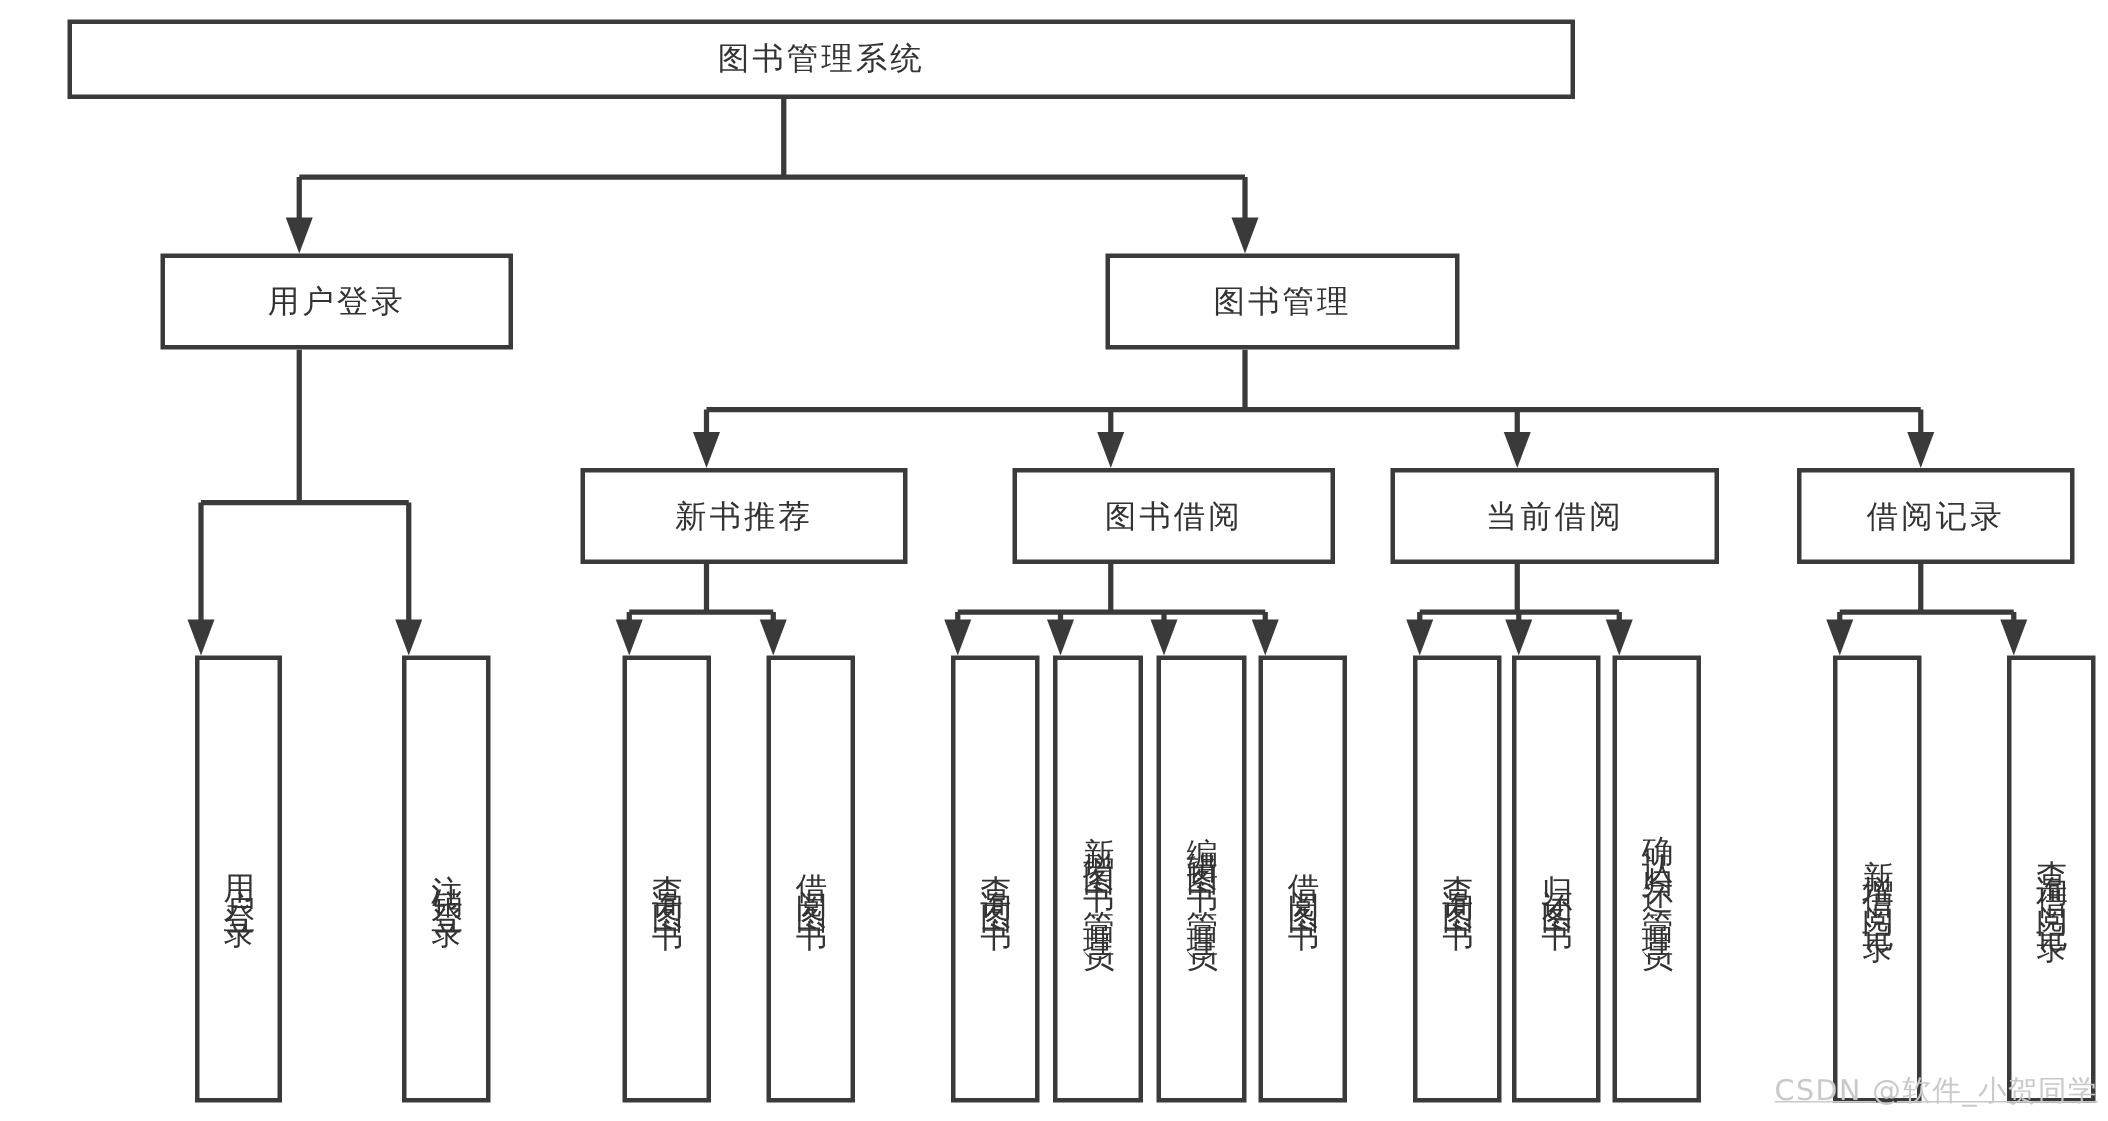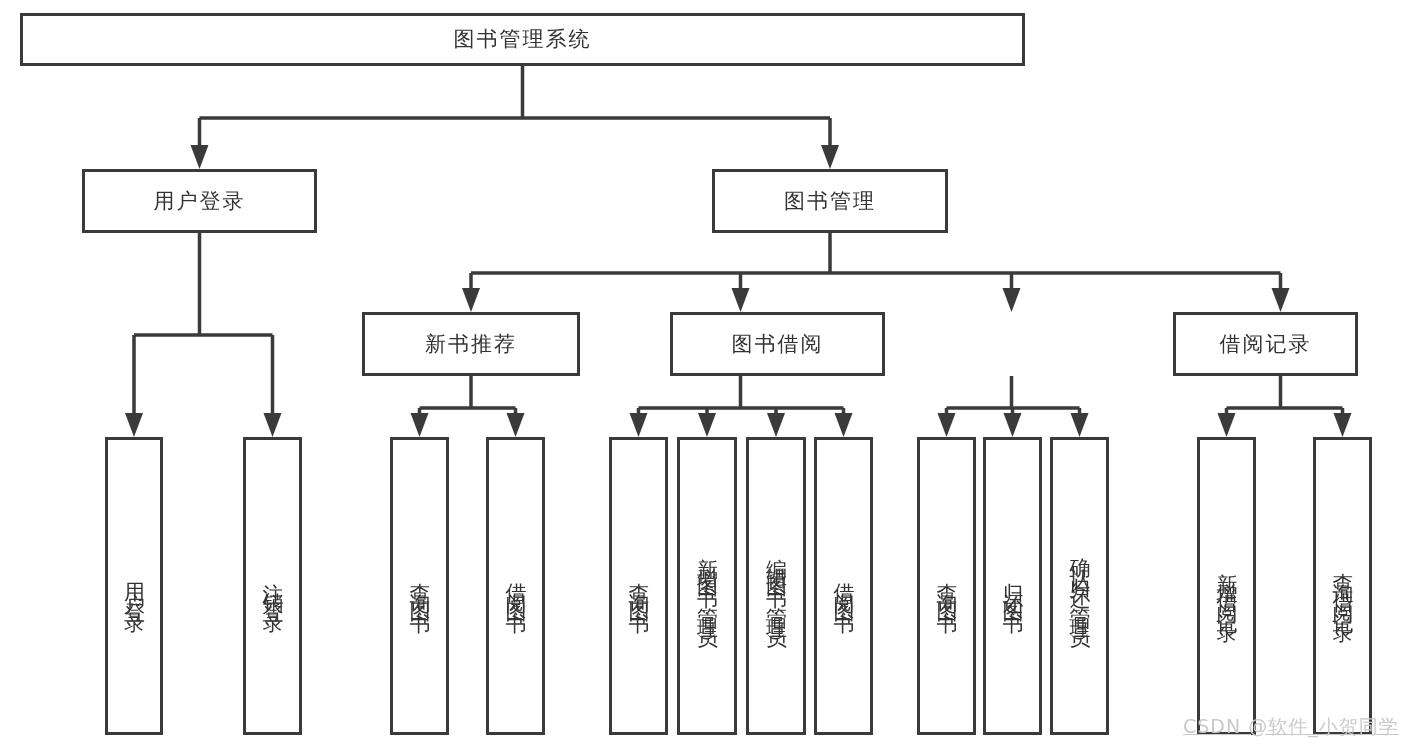--- a/index.html
+++ b/index.html
@@ -31,20 +31,21 @@
     background:var(--boxbg);
     border:3px solid var(--line);
     color:var(--text);
     display:flex;
     align-items:center;
     justify-content:center;
     text-align:center;
     font-size:21px;
     letter-spacing:2px;
     line-height:1;
+    margin-left:25px;
   }
   .vbox{
     writing-mode:vertical-rl;
     text-orientation:mixed;
     letter-spacing:10px;
     font-size:21px;
   }
   .watermark{
     position:absolute;
     left:1183px;
@@ -124,21 +125,22 @@
     <path d="M1342.5 408 V418"></path>
     <polygon points="1342.5,437 1333.5,413 1351.5,413"></polygon>
   </svg>
 
   <div class="box" style="left:20px;top:13px;width:1005px;height:53px">图书管理系统</div>
 
   <div class="box" style="left:82px;top:169px;width:235px;height:64px">用户登录</div>
   <div class="box" style="left:712px;top:169px;width:236px;height:64px">图书管理</div>
 
   <div class="box" style="left:362px;top:312px;width:218px;height:64px">新书推荐</div>
-  <div class="box" style="left:670px;top:312px;width:215px;height:64px">图书借阅</div>
+  <div class="box" style="left:650px;top:312px;width:215px;height:64px">图书借阅</div>
+  <div class="box" style="left:902px;top:312px;width:219px;height:64px">当前借阅</div>
   <div class="box" style="left:1173px;top:312px;width:185px;height:64px">借阅记录</div>
 
   <div class="box vbox" style="left:105px;top:437px;width:58px;height:298px">用户登录</div>
   <div class="box vbox" style="left:243px;top:437px;width:59px;height:298px">注销登录</div>
 
   <div class="box vbox" style="left:390px;top:437px;width:59px;height:298px">查询图书</div>
   <div class="box vbox" style="left:486px;top:437px;width:59px;height:298px">借阅图书</div>
 
   <div class="box vbox" style="left:609px;top:437px;width:59px;height:298px">查询图书</div>
   <div class="box vbox" style="left:677px;top:437px;width:60px;height:298px">新增图书（管理员）</div>

